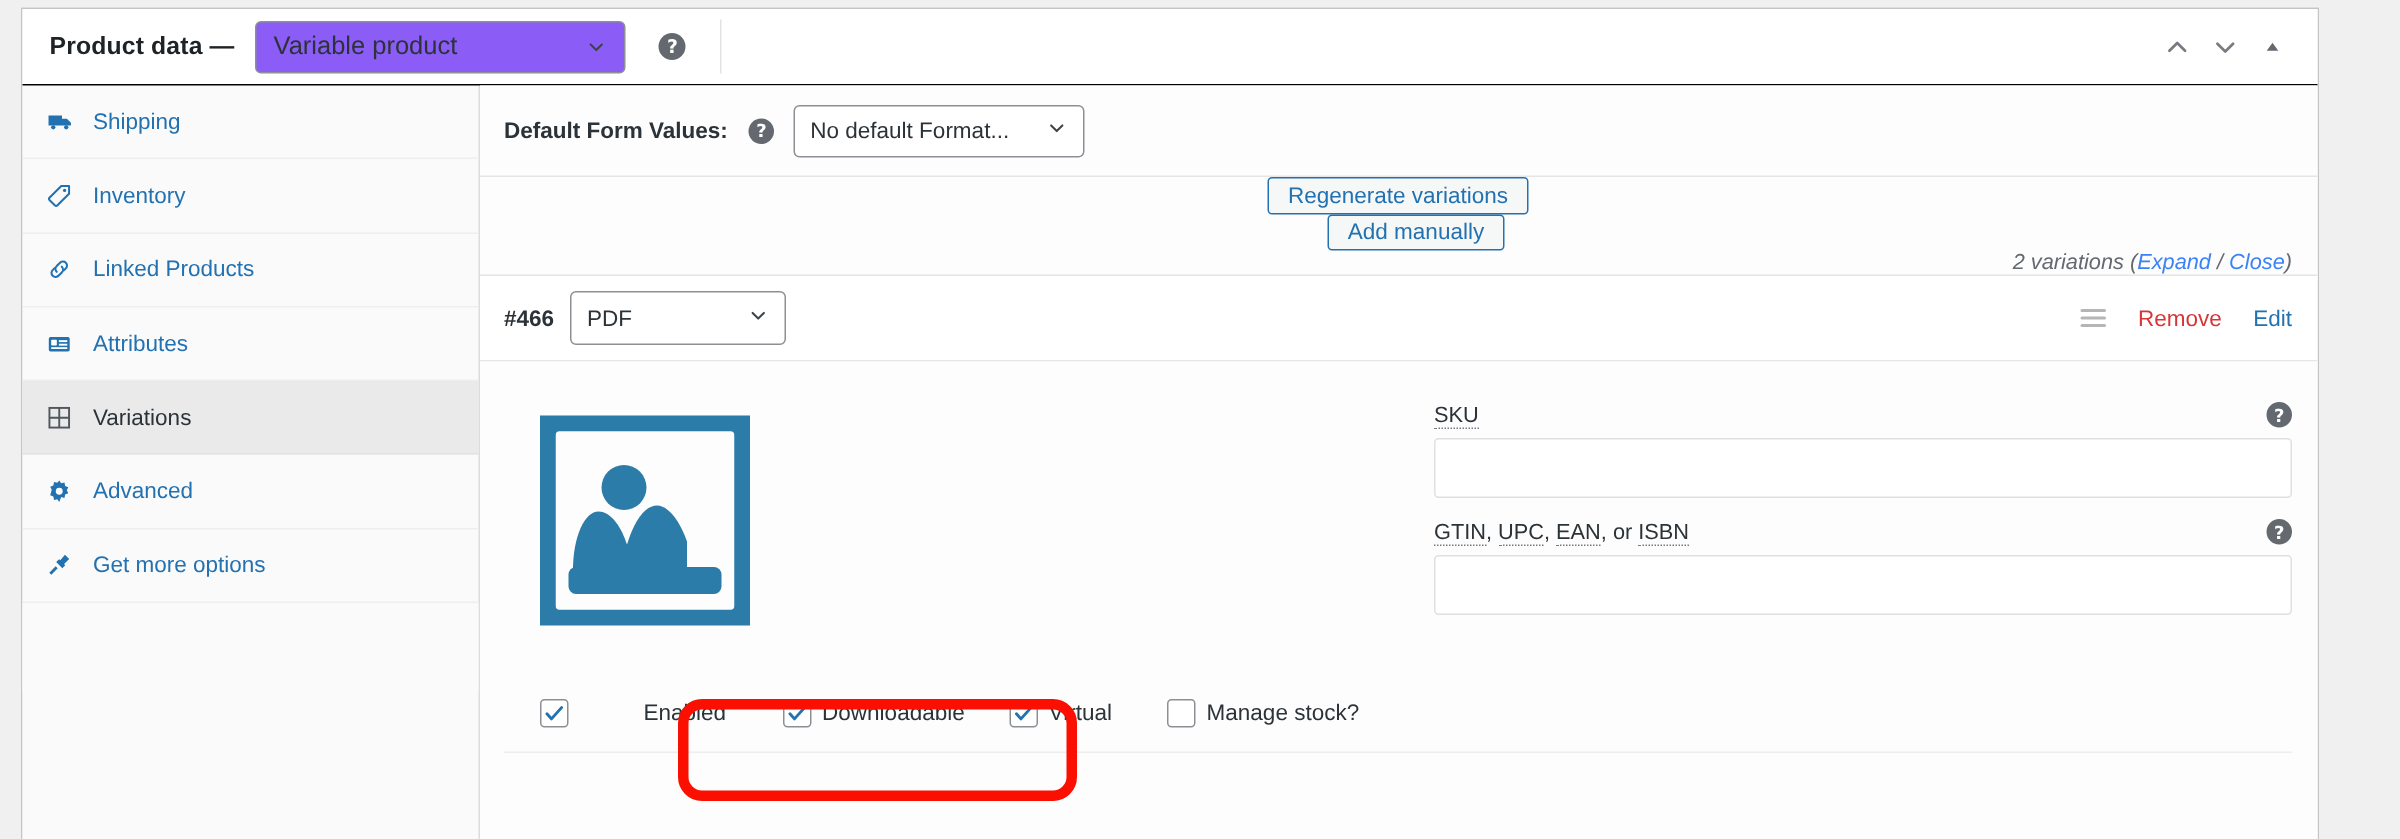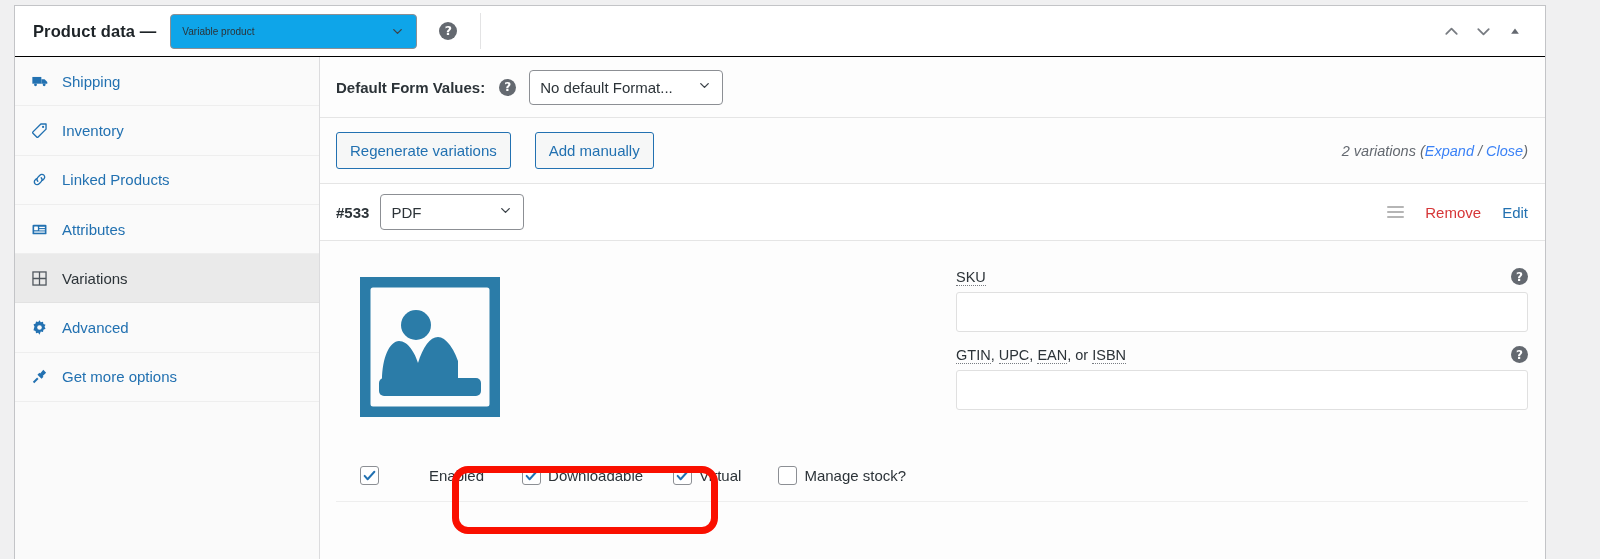--- a/index.html
+++ b/index.html
@@ -37,24 +37,24 @@
     font-weight: bold;
     color: #1d2327;
     letter-spacing: .1px;
     white-space: nowrap;
   }
   .product-type-select {
     margin-left: 14px;
     width: 247px; height: 35px;
     border: 1px solid #8c8f94;
     border-radius: 4px;
-    background: #0ea5e9;
+    background: #8b5cf6;
     display: flex; align-items: center;
     padding: 0 11px;
-    font-size: 10px;
+    font-size: 17px;
     color: #2c3338;
     position: relative;
     cursor: pointer;
   }
   .product-type-select .chev { margin-left: auto; }
   .help-tip {
     display: inline-flex;
     align-items: center; justify-content: center;
     width: 17px; height: 17px;
     border-radius: 50%;
@@ -158,20 +158,21 @@
   }
   .defaults-select .chev { margin-left: auto; }
 
   
   #toolbar-row {
     height: 66px;
     display: flex; align-items: center;
     padding-left: 16px; padding-right: 17px;
     border-bottom: 1px solid #e5e5e5;
     background: #fdfdfd;
+    flex-direction: column;
   }
   .wp-button {
     height: 37px;
     padding: 0 13px;
     border: 1px solid #2271b1;
     border-radius: 3px;
     background: #f6f7f7;
     color: #2271b1;
     font-size: 15px;
     font-family: "Liberation Sans", sans-serif;
@@ -459,21 +460,21 @@
 
       <div id="toolbar-row">
         <div class="wp-button">Regenerate variations</div>
         <div class="wp-button" id="add-manually-btn">Add manually</div>
         <div id="variations-count">
           <span>2 variations (</span><a href="#">Expand</a><span> / </span><a href="#">Close</a><span>)</span>
         </div>
       </div>
 
       <div id="variation-header">
-        <span class="variation-id">#533</span>
+        <span class="variation-id">#466</span>
         <div class="attr-select">
           <span>PDF</span>
           <span class="chev">
             <svg width="15" height="15" viewBox="0 0 20 20">
                 <path d="M5 7.5l5 5 5-5" fill="none" stroke="#3c434a" stroke-width="1.8" stroke-linecap="round" stroke-linejoin="round"></path>
               </svg>
           </span>
         </div>
         <div id="variation-actions">
           <span class="sort-handle">

